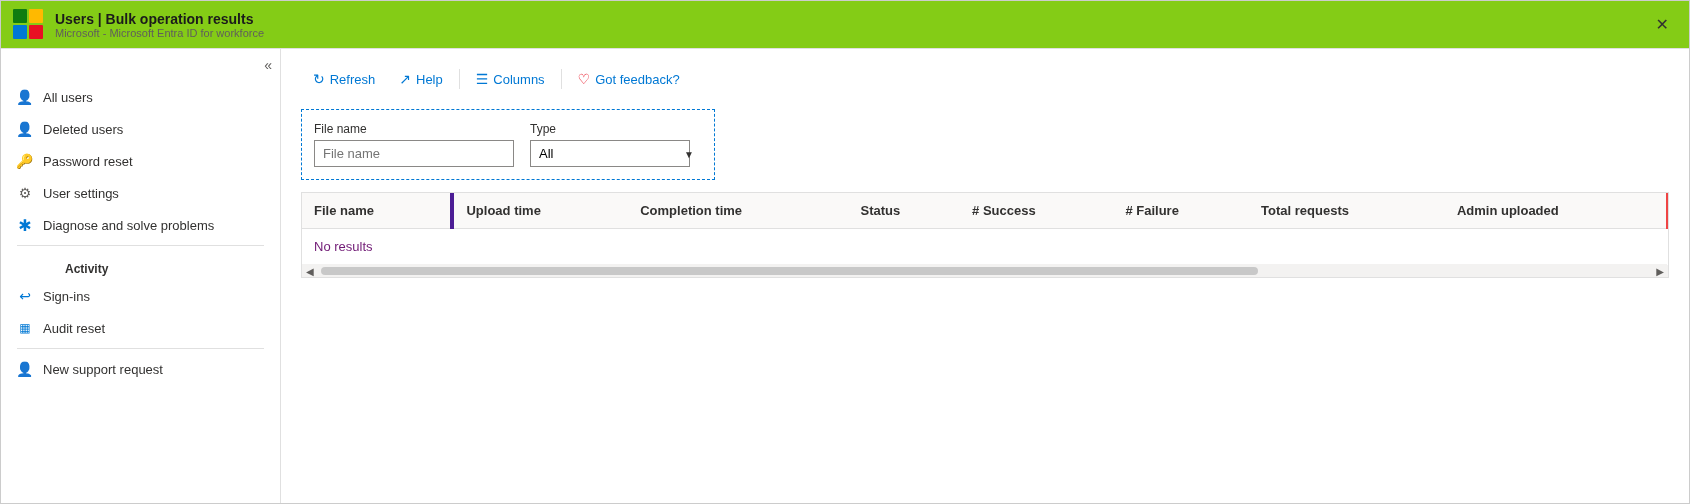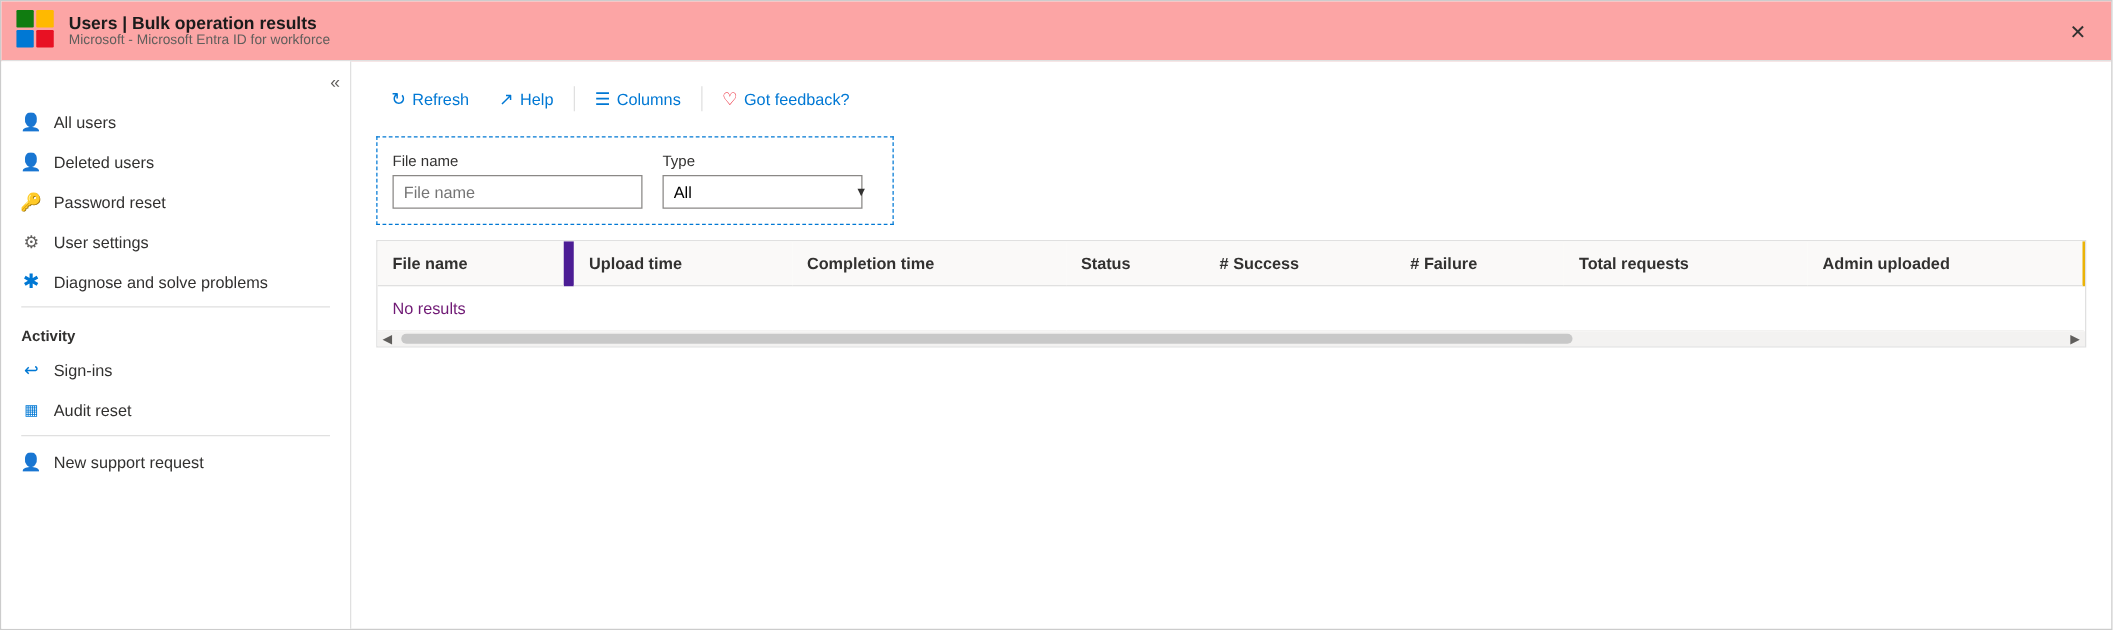--- a/index.html
+++ b/index.html
@@ -8,25 +8,25 @@
       font-size: 13px;
       background: #fff;
       color: #323130;
       width: 1690px;
       height: 504px;
       overflow: hidden;
       border: 1px solid #ccc;
     }
     .title-bar {
       display: flex;
-      align-items: flex-end;
+      align-items: center;
       justify-content: space-between;
       padding: 8px 12px;
       border-bottom: 1px solid #e0e0e0;
-      background: #fca5a5;
+      background: #84cc16;
       height: 48px;
     }
     .title-bar-left {
       display: flex;
       align-items: center;
       gap: 10px;
     }
     .app-logo {
       width: 32px;
       height: 32px;
@@ -79,20 +79,21 @@
       padding: 8px 16px;
       cursor: pointer;
       color: #323130;
       font-size: 13px;
     }
     .sidebar-section-label {
       font-size: 12px;
       font-weight: 600;
       color: #323130;
       padding: 12px 16px 4px;
+      margin-left: 48px;
     }
     .sidebar-divider {
       border: none;
       border-top: 1px solid #e0e0e0;
       margin: 4px 16px;
     }
     .icon-circle {
       width: 16px;
       height: 16px;
       display: inline-flex;
@@ -348,39 +349,39 @@
     </div>
 
     
     <div class="table-container">
       <table class="data-table">
         <thead>
           <tr>
             <th>
               <span>File name</span>
             </th>
-            <th style="border-left: 8px solid #4c1d95;">
+            <th style="border-left: 4px solid #4c1d95;">
               <span>Upload time</span>
             </th>
             <th>
               <span>Completion time</span>
             </th>
             <th>
               <span>Status</span>
             </th>
             <th>
               <span># Success</span>
             </th>
             <th>
               <span># Failure</span>
             </th>
             <th>
               <span>Total requests</span>
             </th>
-            <th style="border-right: 2px solid #eab308;">
+            <th style="border-right: 2px solid #ef4444;">
               <span>Admin uploaded</span>
             </th>
           </tr>
         </thead>
         <tbody>
           <tr>
             <td class="no-results" colspan="8">No results</td>
           </tr>
         </tbody>
       </table>

